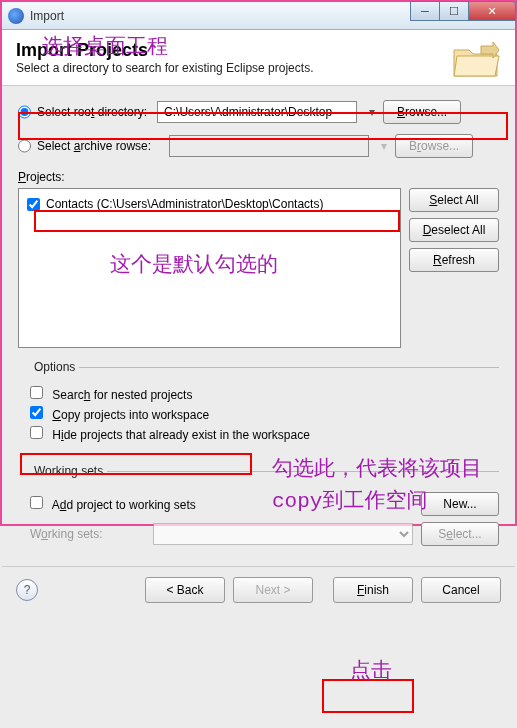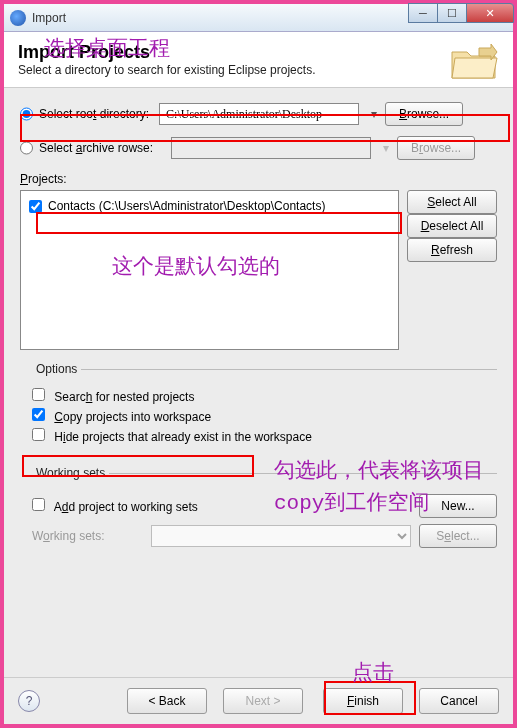--- a/index.html
+++ b/index.html
@@ -1,17 +1,17 @@
 <!DOCTYPE html>
 <html><head>
 <meta charset="utf-8">
 <style>
 * { box-sizing: border-box; font-family: "Segoe UI", Tahoma, sans-serif; font-size: 12px; }
 body { margin: 0; width: 517px; height: 728px; background: #ececec; position: relative; }
-.window { width: 517px; height: 728px; border: 4px solid #ec4899; background: #ececec; position: relative; }
+.window { width: 517px; height: 526px; border: 2px solid #ec4899; background: #ececec; position: relative; }
 .titlebar { height: 28px; background: linear-gradient(#f5f9fc, #d9e6f2); display: flex; align-items: center; padding: 0 6px; border-bottom: 1px solid #aac; }
 .titlebar .icon { width: 16px; height: 16px; background: radial-gradient(circle at 40% 40%, #6af, #25a); border-radius: 50%; margin-right: 6px; }
 .titlebar .title { flex: 1; color: #333; }
 .winbtns { position: absolute; top: -1px; right: -1px; display: flex; }
 .winbtn { width: 30px; height: 20px; border: 1px solid #5a7ba0; background: linear-gradient(#e8f0f8,#c3d5e8); margin-left: -1px; display: flex; align-items: center; justify-content: center; font-size: 11px; color: #333; }
 .winbtn.close { width: 48px; background: linear-gradient(#e89090,#c84040); color: #fff; border-radius: 0 4px 0 0; }
 .content { padding: 0; height: calc(100% - 28px); display: flex; flex-direction: column; }
 .header { background: #fff; padding: 10px 14px; position: relative; border-bottom: 1px solid #ccc; }
 .header h2 { margin: 0 0 0 0; font-size: 18px; font-weight: bold; }
 .header p { margin: 0; font-size: 12px; color: #222; }
@@ -25,31 +25,31 @@
 .txt { flex: 1; margin: 0 8px; height: 22px; border: 1px solid #888; padding: 2px 6px; background: #fff; }
 .txt[disabled] { background: #ececec; color: #888; }
 button.btn { min-width: 78px; height: 24px; border: 1px solid #888; background: linear-gradient(#fdfdfd,#e3e3e3); padding: 0 10px; border-radius: 3px; cursor: pointer; }
 button.btn:disabled { color: #999; }
 button.navbtn { min-width: 80px; height: 26px; border: 1px solid #999; background: linear-gradient(#fdfdfd,#e3e3e3); border-radius: 3px; padding: 0 12px; }
 button.navbtn:disabled { color: #aaa; }
 .lbl-projects { margin: 2px 0 4px 0; }
 .projects-row { display: flex; }
 .projects-box { flex: 1; height: 160px; border: 1px solid #888; background: #fff; padding: 6px; margin-right: 8px; }
 .proj-item { display: flex; align-items: center; padding: 2px; }
-.side-btns { display: flex; flex-direction: column; gap: 0; }
+.side-btns { display: flex; flex-direction: column; gap: 6px; }
 .side-btns .btn { width: 90px; }
 fieldset { border: 1px solid #bbb; border-left: none; border-right: none; border-bottom: none; margin: 12px 0 6px 12px; padding: 8px 0 0 0; }
 legend { padding: 0 4px; color: #222; }
 .opt-row { display: flex; align-items: center; margin: 4px 0; }
 .ws-row { display: flex; align-items: center; margin: 6px 0; }
 .ws-row > :first-child { flex: 1; }
 select.combo { width: 260px; height: 22px; border: 1px solid #aaa; background: #fff; }
 .footer { border-top: 1px solid #ccc; padding: 10px 14px; display: flex; align-items: center; background: #ececec; }
 .help-icon { width: 22px; height: 22px; border: 1px solid #88a; border-radius: 50%; display: flex; align-items: center; justify-content: center; color: #557; background: linear-gradient(#fff,#dde6f0); margin-right: auto; }
-.footer .navbtn { margin-left: 16px; }
+.footer .navbtn { margin-left: 8px; }
 .ann { position: absolute; color: #a21caf; font-size: 21px; pointer-events: none; font-family: Liberation Mono, monospace; }
 .redbox { position: absolute; border: 2px solid #e00; pointer-events: none; }
 </style>
 </head>
 <body>
 
 <div class="window">
   <div class="titlebar">
     <div class="icon"></div>
     <div class="title">Import</div>
@@ -72,21 +72,21 @@
           </svg>
       </div>
     </div>
 
     <div class="body">
       <div class="row">
         <label>
           <input type="radio" name="src" checked="" style="">
           <span><span>Select roo</span><span class="u">t</span><span> directory:</span></span>
         </label>
-        <input class="txt" type="text" style="width: 200px; flex: 0 0 auto; margin-left: 10px; font-family: Liberation Serif, serif;" value="C:\Users\Administrator\Desktop">
+        <input class="txt" type="text" style="width: 200px; flex: 0 0 auto; margin-left: 10px;" value="C:\Users\Administrator\Desktop">
         <span style="margin-left:4px;color:#555">▾</span>
         <button class="btn" style="margin-left:8px"><span class="u">B</span>rowse...</button>
       </div>
 
       <div class="row">
         <label>
           <input type="radio" name="src" style="">
           <span><span>Select </span><span class="u">a</span><span>rchive rowse:</span></span>
         </label>
         <input class="txt" type="text" disabled="" style="width: 200px; flex: 0 0 auto; margin-left: 18px;">

